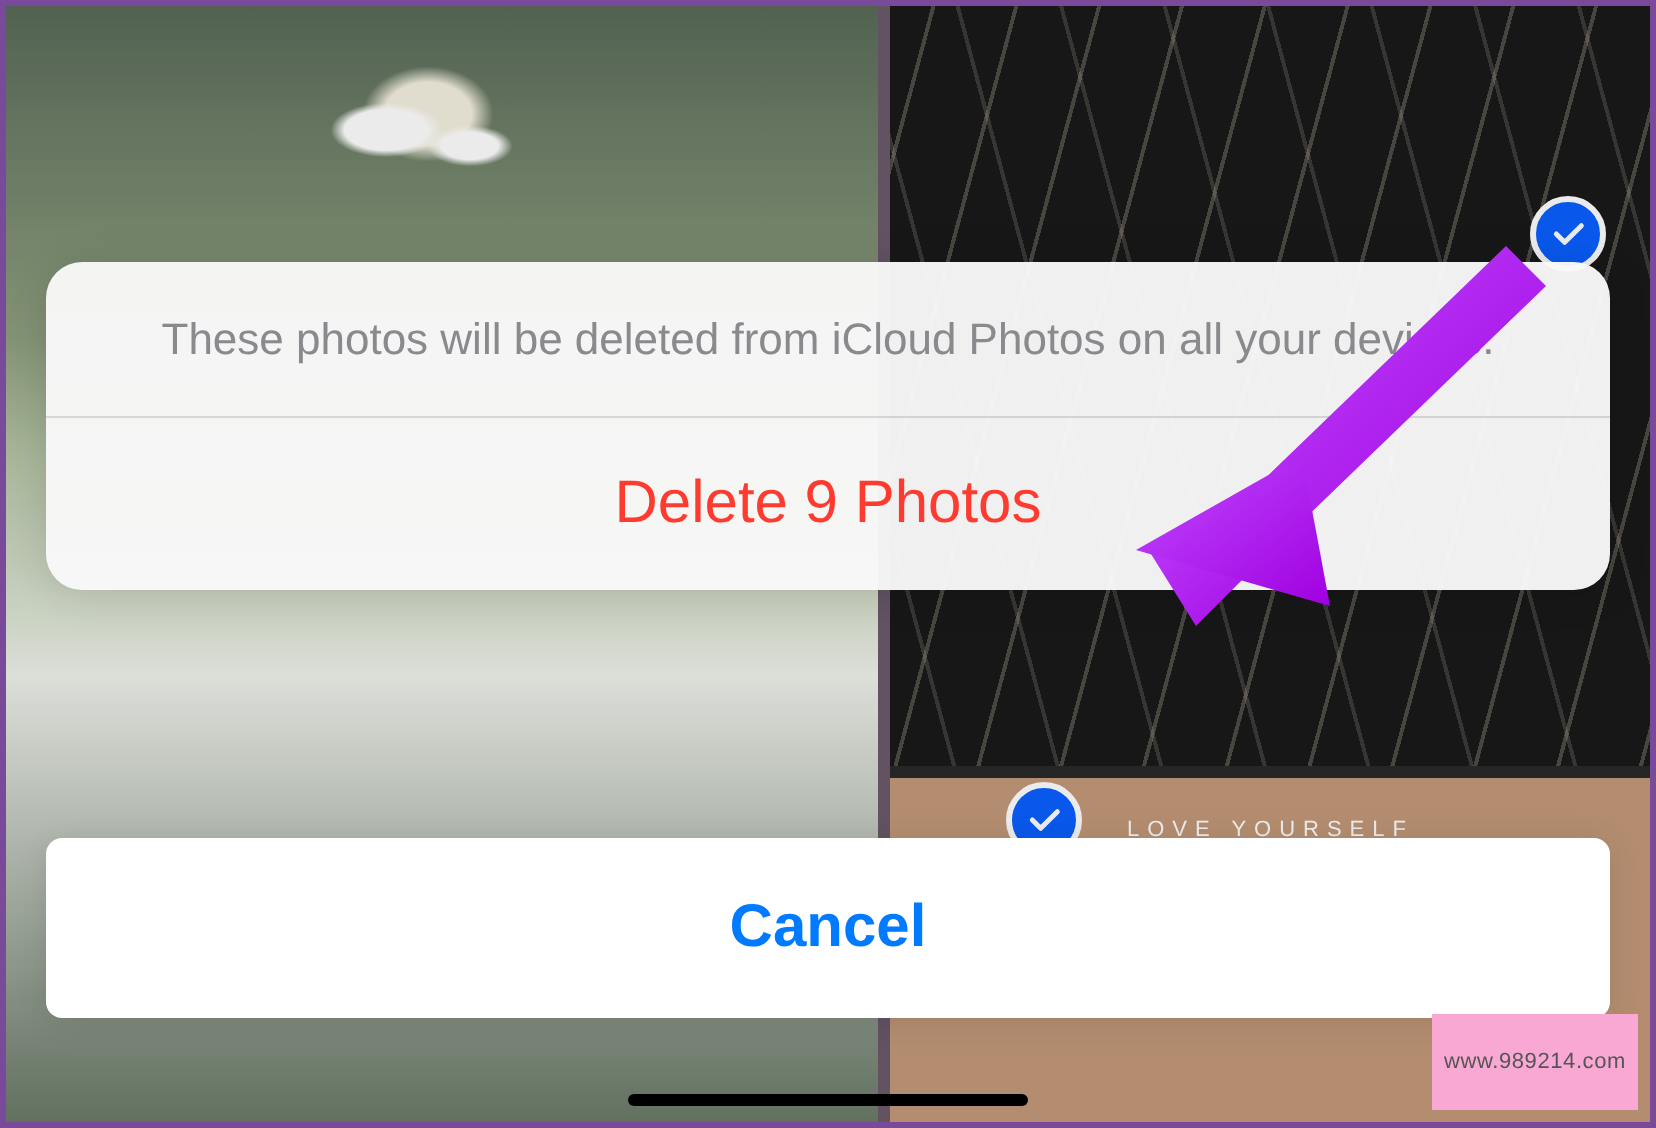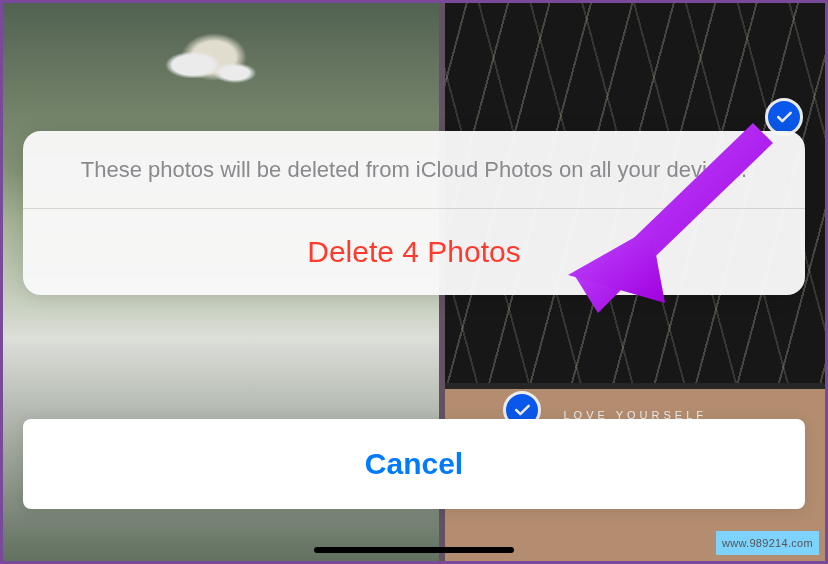--- a/index.html
+++ b/index.html
@@ -139,24 +139,24 @@
     .arrow-annotation {
       position: absolute;
       top: 100px;
       left: 530px;
       pointer-events: none;
     }
     .watermark {
       position: absolute;
       right: 6px;
       bottom: 6px;
-      background: #7dd3fc;
+      background: #f9a8d4;
       color: #555;
       font-size: 11px;
-      padding: 6px 6px;
+      padding: 18px 6px;
       font-family: Arial, sans-serif;
       letter-spacing: 0.3px;
     }
   </style>
 </head>
 <body>
 
 <div class="bg-photos">
   <div class="bg-photo-left"></div>
   <div class="bg-photo-right">
@@ -173,21 +173,21 @@
 <div class="selection-badge badge-2">
   <svg viewBox="0 0 24 24" fill="none">
       <path d="M5 12l5 5L20 7" stroke="#fff" stroke-width="3" stroke-linecap="round" stroke-linejoin="round"></path>
     </svg>
 </div>
 
 <div class="overlay-dim"></div>
 
 <div class="action-sheet">
   <div class="sheet-message">These photos will be deleted from iCloud Photos on all your devices.</div>
-  <div class="sheet-delete">Delete 4 Photos</div>
+  <div class="sheet-delete">Delete 9 Photos</div>
 </div>
 
 <div class="cancel-button">Cancel</div>
 
 <div class="home-indicator"></div>
 
 <svg class="arrow-annotation" width="260" height="220" viewBox="0 0 260 220">
   <defs>
     <linearGradient id="arrgrad" x1="0" y1="0" x2="1" y2="1">
       <stop offset="0%" stop-color="#c04aff"></stop>

